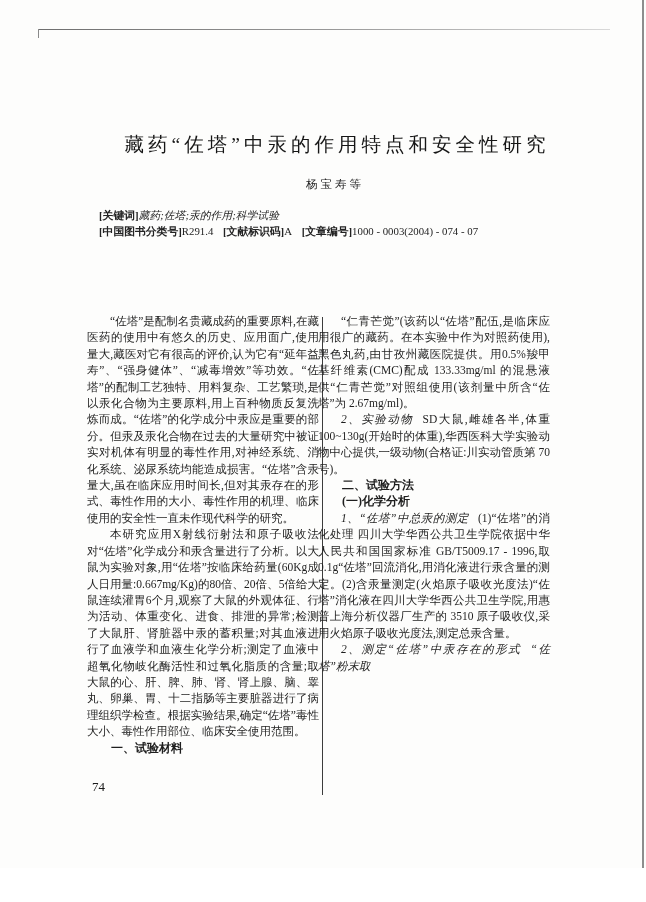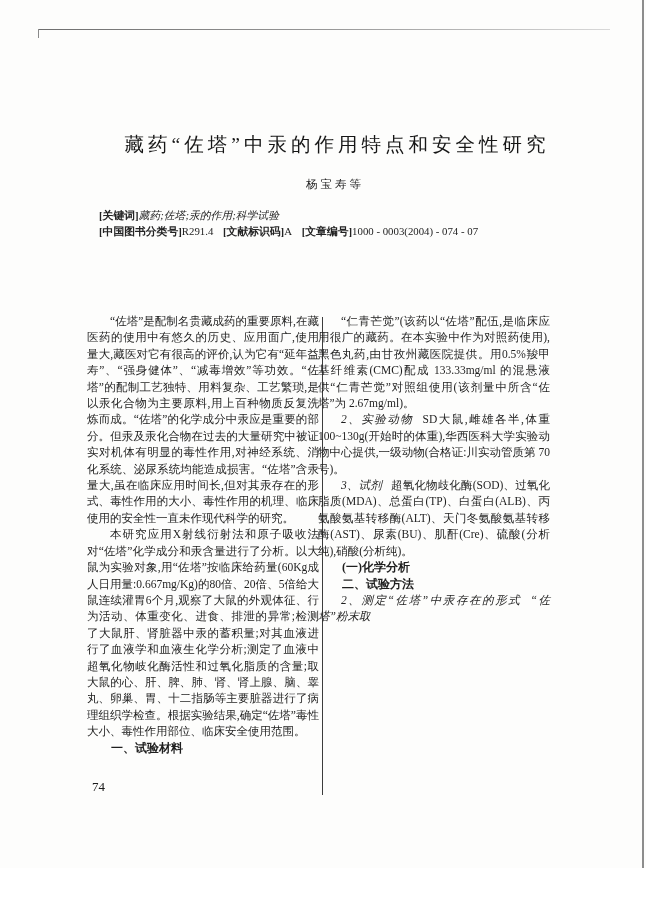--- a/index.html
+++ b/index.html
@@ -73,21 +73,21 @@
     <p>“佐塔”是配制名贵藏成药的重要原料,在藏医药的使用中有悠久的历史、应用面广,使用量大,藏医对它有很高的评价,认为它有“延年益寿”、“强身健体”、“减毒增效”等功效。“佐塔”的配制工艺独特、用料复杂、工艺繁琐,是以汞化合物为主要原料,用上百种物质反复洗炼而成。“佐塔”的化学成分中汞应是重要的部分。但汞及汞化合物在过去的大量研究中被证实对机体有明显的毒性作用,对神经系统、消化系统、泌尿系统均能造成损害。“佐塔”含汞量大,虽在临床应用时间长,但对其汞存在的形式、毒性作用的大小、毒性作用的机理、临床使用的安全性一直未作现代科学的研究。</p>
     <p>本研究应用X射线衍射法和原子吸收法对“佐塔”化学成分和汞含量进行了分析。以大鼠为实验对象,用“佐塔”按临床给药量(60Kg成人日用量:0.667mg/Kg)的80倍、20倍、5倍给大鼠连续灌胃6个月,观察了大鼠的外观体征、行为活动、体重变化、进食、排泄的异常;检测了大鼠肝、肾脏器中汞的蓄积量;对其血液进行了血液学和血液生化学分析;测定了血液中超氧化物岐化酶活性和过氧化脂质的含量;取大鼠的心、肝、脾、肺、肾、肾上腺、脑、睾丸、卵巢、胃、十二指肠等主要脏器进行了病理组织学检查。根据实验结果,确定“佐塔”毒性大小、毒性作用部位、临床安全使用范围。</p>
     <p class="h">一、试验材料</p>
   </div>
 
   <div class="col-divider"></div>
 
   <div class="col col-right">
     <p>“仁青芒觉”(该药以“佐塔”配伍,是临床应用很广的藏药。在本实验中作为对照药使用),黑色丸药,由甘孜州藏医院提供。用0.5%羧甲基纤维素(CMC)配成 133.33mg/ml 的混悬液供“仁青芒觉”对照组使用(该剂量中所含“佐塔”为 2.67mg/ml)。</p>
     <p><span class="kai lbl">2、实验动物</span><span>SD大鼠,雌雄各半,体重 100~130g(开始时的体重),华西医科大学实验动物中心提供,一级动物(合格证:川实动管质第 70 号)。</span></p>
-    <p><span class="kai lbl">3、试剂</span><span>超氧化物歧化酶(SOD)、过氧化脂质(MDA)、总蛋白(TP)、白蛋白(ALB)、丙氨酸氨基转移酶(ALT)、天门冬氨酸氨基转移酶(AST)、尿素(BU)、肌酐(Cre)、硫酸(分析纯),硝酸(分析纯)。</span></p>
+    <p class="h">二、试验方法</p>
     <p class="h">(一)化学分析</p>
-    <p class="h">二、试验方法</p>
+    <p><span class="kai lbl">1、“佐塔”中总汞的测定</span><span>(1)“佐塔”的消化处理 四川大学华西公共卫生学院依据中华人民共和国国家标准 GB/T5009.17 - 1996,取 0.1g“佐塔”回流消化,用消化液进行汞含量的测定。(2)含汞量测定(火焰原子吸收光度法)“佐塔”消化液在四川大学华西公共卫生学院,用惠普上海分析仪器厂生产的 3510 原子吸收仪,采用火焰原子吸收光度法,测定总汞含量。</span></p>
     <p><span class="kai lbl">2、测定“佐塔”中汞存在的形式</span><span class="kai">“佐塔”粉末取</span></p>
   </div>
 
   <div class="page-number">74</div>
 
 </div>
 
 </body></html>

